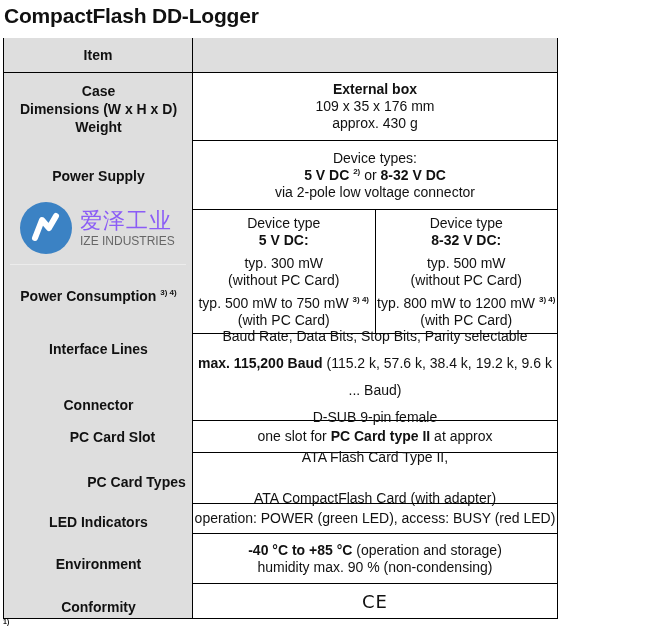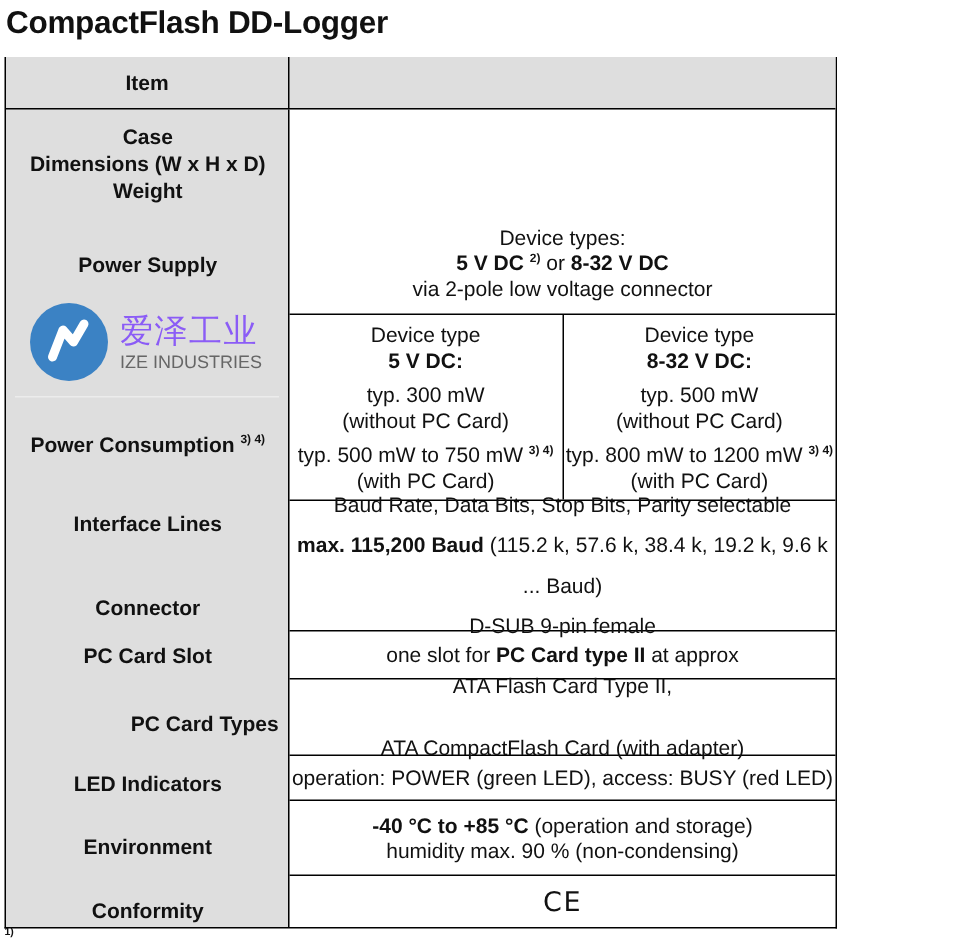--- a/index.html
+++ b/index.html
@@ -39,20 +39,25 @@
   <div class="leftcol"></div>
 
   <div class="header">
     <div class="hitem">Item</div>
   </div>
 
   <div class="lab" style="top:44px;">
     <div>Case</div>
     <div>Dimensions (W x H x D)</div>
     <div>Weight</div>
+  </div>
+  <div class="cell" style="top:35px;height:68px;">
+    <div class="b">External box</div>
+    <div>109 x 35 x 176 mm</div>
+    <div>approx. 430 g</div>
   </div>
 
   <div class="lab" style="top:129px;">Power Supply</div>
   <div class="cell" style="top:103px;height:69px;">
     <div>Device types:</div>
     <div>
       <span class="b">5 V DC</span>&nbsp;<sup>2)</sup><span> or </span><span class="b">8-32 V DC</span>
     </div>
     <div>via 2-pole low voltage connector</div>
   </div>
@@ -97,21 +102,21 @@
   </div>
 
   <div class="lab" style="top:302px;">Interface Lines</div>
   <div class="lab" style="top:358px;">Connector</div>
   <div class="cell" style="top:296px;height:87px;line-height:27px;">
     <div>Baud Rate, Data Bits, Stop Bits, Parity selectable</div>
     <div><span class="b">max. 115,200 Baud</span><span> (115.2 k, 57.6 k, 38.4 k, 19.2 k, 9.6 k ... Baud)</span></div>
     <div>D-SUB 9-pin female</div>
   </div>
 
-  <div class="lab" style="top:390px;">PC Card Slot</div>
+  <div class="lab" style="top:390px;padding-left:14px;">PC Card Slot</div>
   <div class="cell" style="top:383px;height:32px;">
     <div><span>one slot for </span><span class="b">PC Card type II</span><span> at approx</span></div>
   </div>
 
   <div class="lab" style="top:435px;padding-left:38px;">PC Card Types</div>
   <div class="cell" style="top:415px;height:51px;gap:24px;">
     <div>ATA Flash Card Type II,</div>
     <div>ATA CompactFlash Card (with adapter)</div>
   </div>
 

